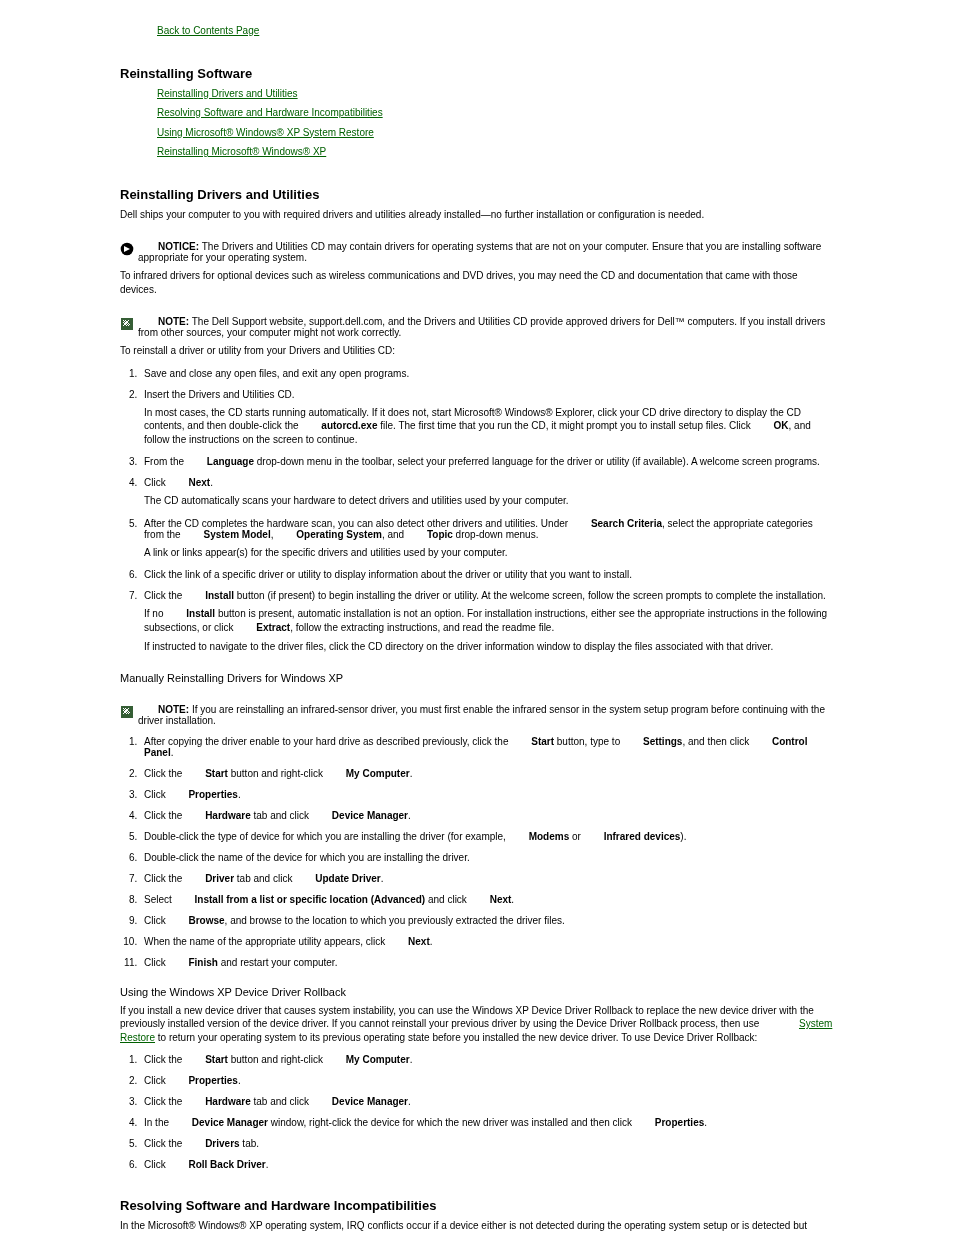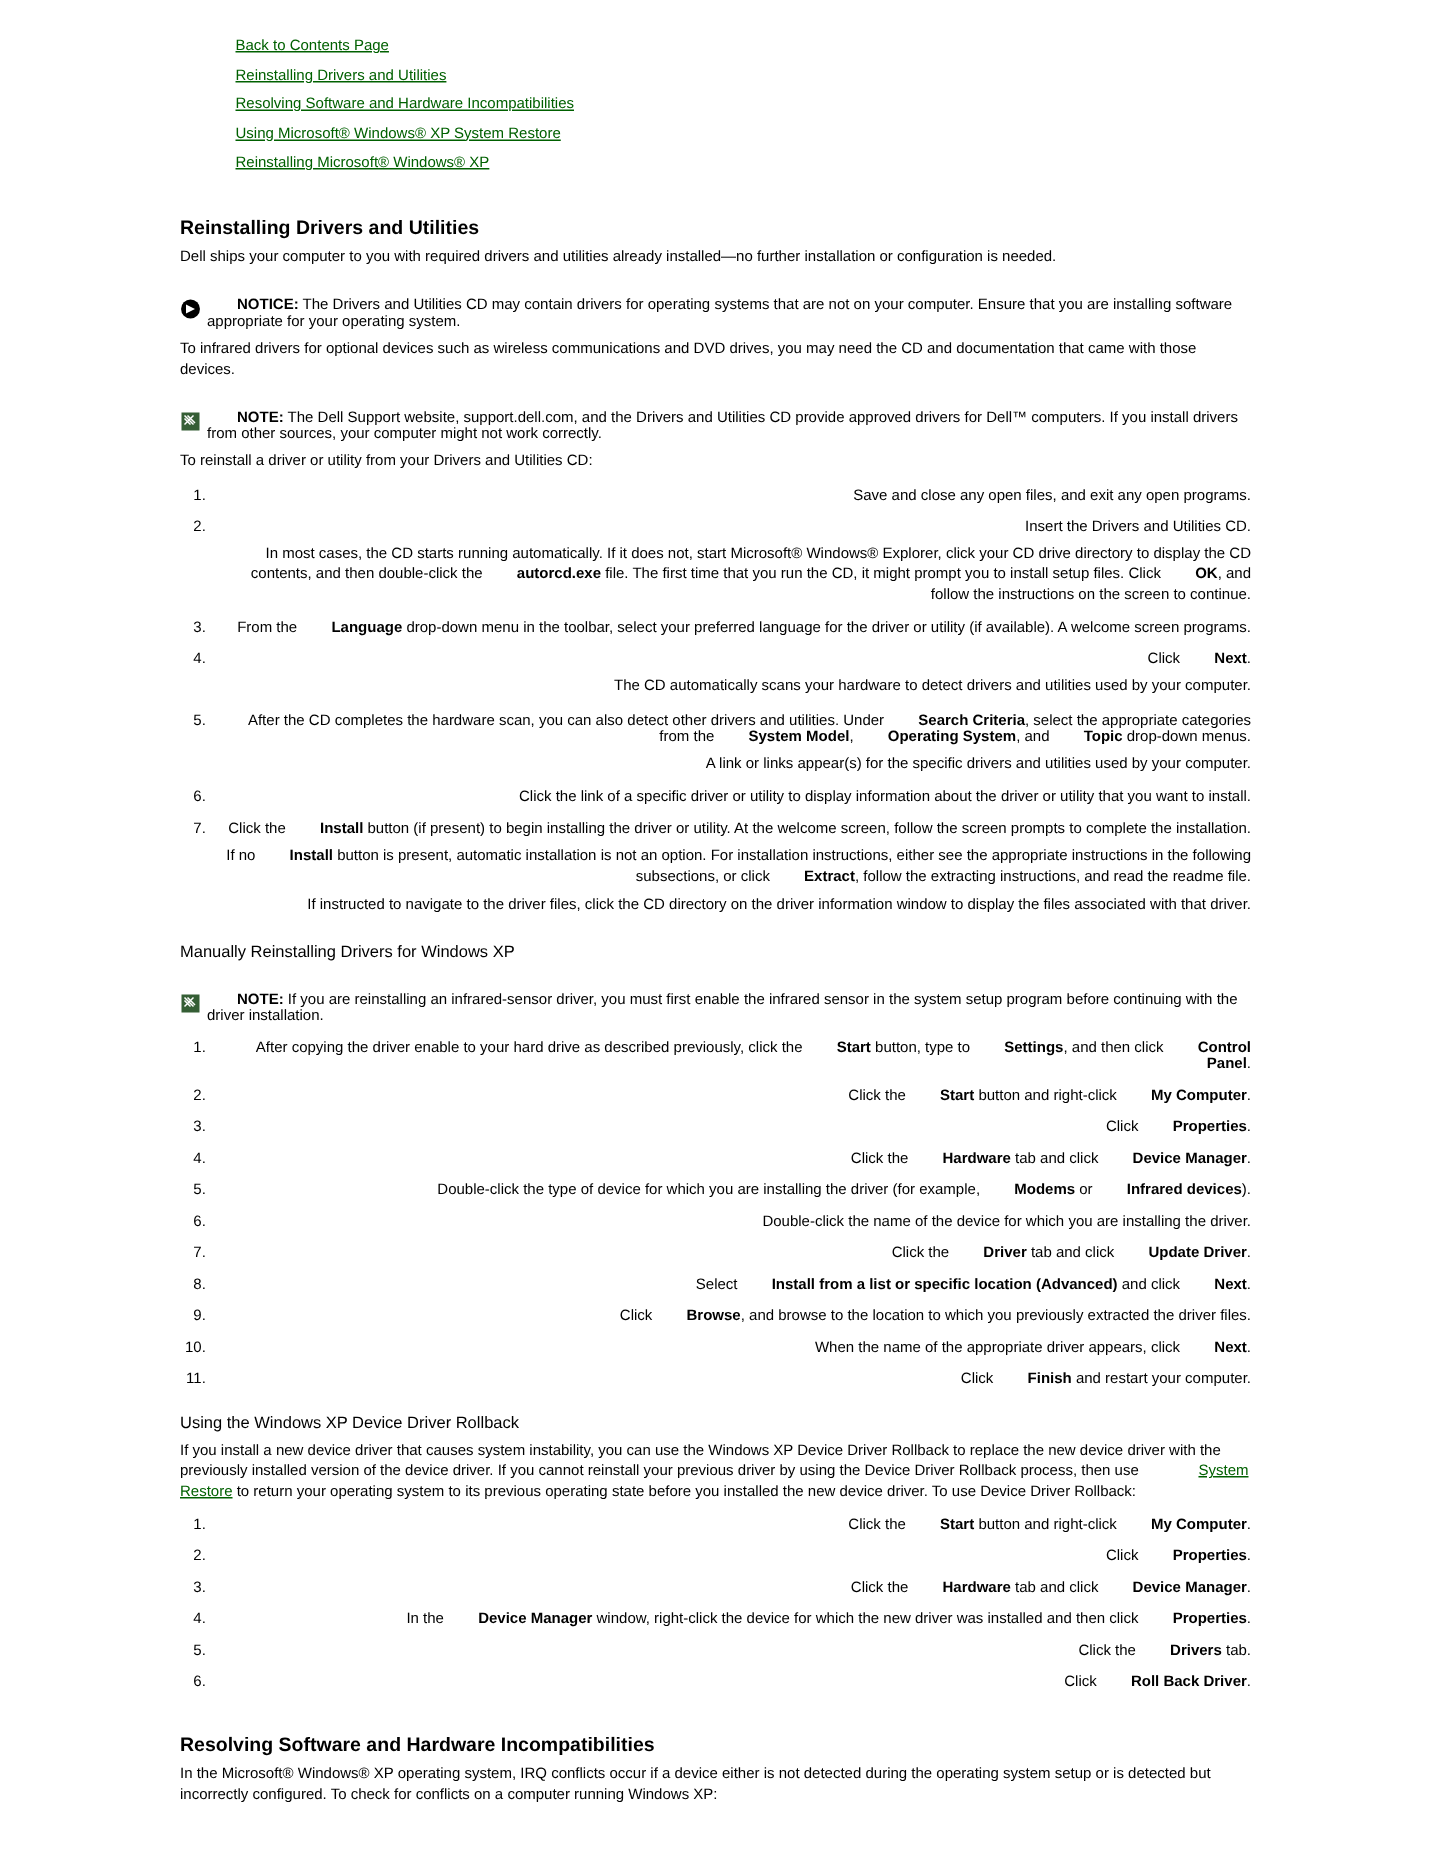--- a/index.html
+++ b/index.html
@@ -29,21 +29,20 @@
     font-weight: normal;
     margin: 18px 0 4px 0;
   }
   p {
     margin: 6px 0;
     line-height: 1.35;
   }
   ol.numlist {
     margin: 6px 0 6px 20px;
     padding: 0;
-    text-align: right;
   }
   ol.numlist > li {
     margin: 10px 0;
     padding-left: 4px;
   }
   .noteblock {
     display: flex;
     align-items: flex-start;
     margin: 20px 0 6px 0;
   }
@@ -59,20 +58,21 @@
   .notice-icon svg { width: 14px; height: 14px; }
   .b { font-weight: bold; padding-left: 20px; }
 </style>
 </head>
 <body>
 
 <div class="page">
 
   <p><a href="#" class="link">Back to Contents Page</a></p>
 
+  <h1 class="section">Reinstalling Software</h1>
 
   <p><a href="#" class="link">Reinstalling Drivers and Utilities</a></p>
   <p><a href="#" class="link">Resolving Software and Hardware Incompatibilities</a></p>
   <p><a href="#" class="link">Using Microsoft® Windows® XP System Restore</a></p>
   <p><a href="#" class="link">Reinstalling Microsoft® Windows® XP</a></p>
 
   <h1 class="section">Reinstalling Drivers and Utilities</h1>
 
   <p>Dell ships your computer to you with required drivers and utilities already installed—no further installation or configuration is needed.</p>
 
@@ -144,21 +144,21 @@
   <ol class="numlist">
     <li><span>After copying the driver enable to your hard drive as described previously, click the </span><span class="b">Start</span><span> button, type to </span><span class="b">Settings</span><span>, and then click </span><span class="b">Control Panel</span><span>.</span></li>
     <li><span>Click the </span><span class="b">Start</span><span> button and right-click </span><span class="b">My Computer</span><span>.</span></li>
     <li><span>Click </span><span class="b">Properties</span><span>.</span></li>
     <li><span>Click the </span><span class="b">Hardware</span><span> tab and click </span><span class="b">Device Manager</span><span>.</span></li>
     <li><span>Double-click the type of device for which you are installing the driver (for example, </span><span class="b">Modems</span><span> or </span><span class="b">Infrared devices</span><span>).</span></li>
     <li>Double-click the name of the device for which you are installing the driver.</li>
     <li><span>Click the </span><span class="b">Driver</span><span> tab and click </span><span class="b">Update Driver</span><span>.</span></li>
     <li><span>Select </span><span class="b">Install from a list or specific location (Advanced)</span><span> and click </span><span class="b">Next</span><span>.</span></li>
     <li><span>Click </span><span class="b">Browse</span><span>, and browse to the location to which you previously extracted the driver files.</span></li>
-    <li><span>When the name of the appropriate driver appears, click </span><span class="b">Next</span><span>.</span></li>
+    <li><span>When the name of the appropriate utility appears, click </span><span class="b">Next</span><span>.</span></li>
     <li><span>Click </span><span class="b">Finish</span><span> and restart your computer.</span></li>
   </ol>
 
   <h2 class="sub">Using the Windows XP Device Driver Rollback</h2>
 
   <p>
     <span>If you install a new device driver that causes system instability, you can use the Windows XP Device Driver Rollback to replace the new device driver with the previously installed version of the device driver. If you cannot reinstall your previous driver by using the Device Driver Rollback process, then use </span><a href="#" class="link">System Restore</a><span> to return your operating system to its previous operating state before you installed the new device driver. To use Device Driver Rollback:</span>
   </p>
 
   <ol class="numlist">

